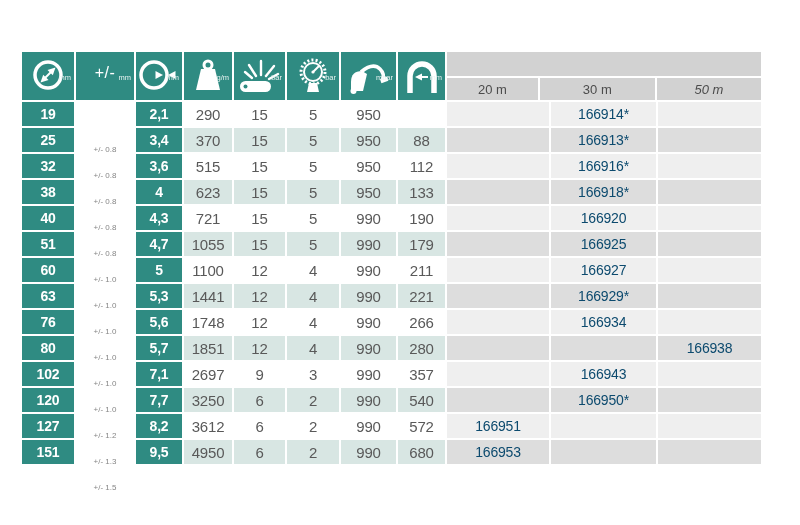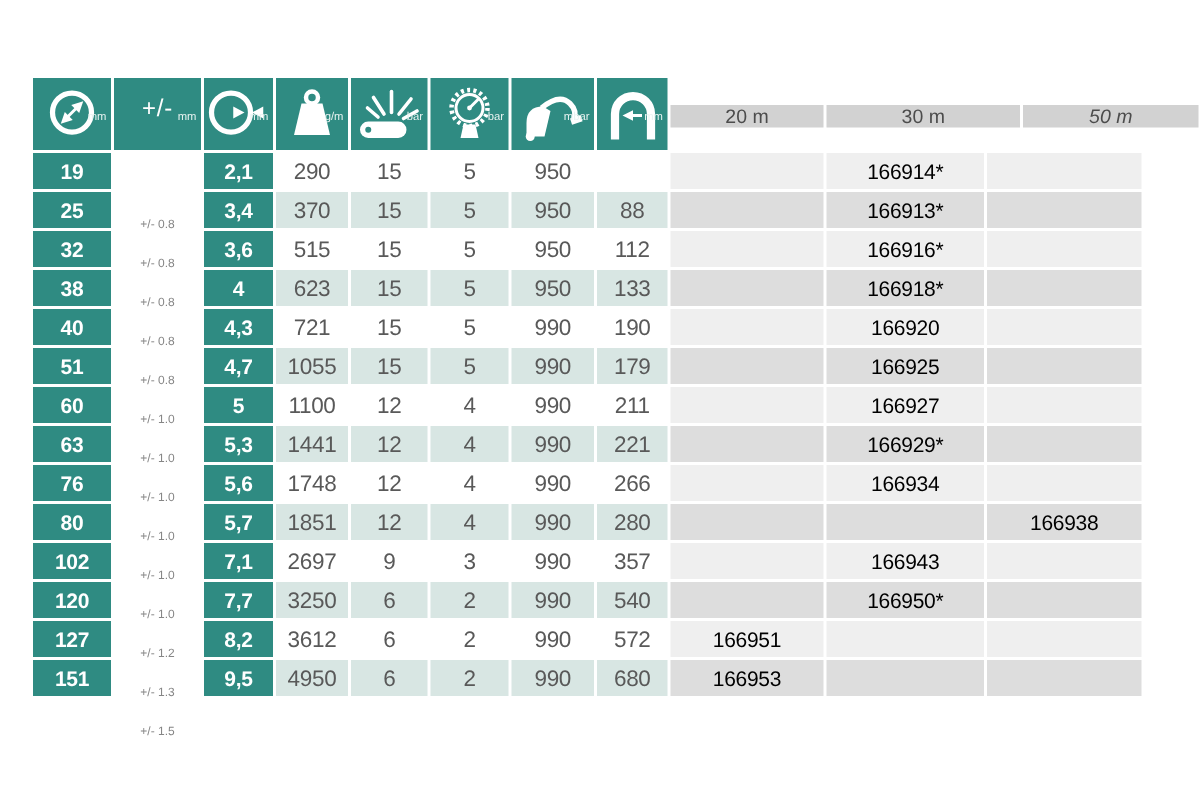--- a/index.html
+++ b/index.html
@@ -19,41 +19,41 @@
   .hcell{
     position:relative;background:#2f8b82;color:#fff;
     display:flex;align-items:center;justify-content:center;
   }
   .hcell .unit{
     position:absolute;right:3px;bottom:18px;
     font-size:7.5px;color:#e8f3f1;letter-spacing:0;
   }
   .hcell .plusminus{font-size:16px;color:#fff;letter-spacing:0.5px;margin-bottom:6px;}
   .hcell svg{display:block;}
-  .rheader{grid-column:9 / span 3;display:flex;flex-direction:row;align-items:center;}
+  .rheader{grid-column:9 / span 3;display:flex;flex-direction:column;}
   .rheader .spacer{height:24px;background:#d2d2d2;}
   .rheader .labels{margin-top:2px;flex:1;display:flex;gap:2px;}
   .rheader .labels div{
     background:#d2d2d2;color:#4c4c4c;font-size:13px;
     display:flex;align-items:center;justify-content:center;
   }
   .rheader .labels div:nth-child(1){width:102px;}
   .rheader .labels div:nth-child(2){width:129px;}
   .rheader .labels div:nth-child(3){width:117px;font-style:italic;}
   .cell{
     display:flex;align-items:center;justify-content:center;
     font-size:15px;color:#595959;letter-spacing:-0.2px;
   }
   .c-teal{background:#2f8b82;color:#fff;font-weight:bold;font-size:14px;}
   .c-white{background:#ffffff;}
   .c-tint{background:#d8e6e3;}
   .c-glight{background:#efefef;}
   .c-gdark{background:#dddddd;}
   .tol{font-size:8px;color:#868686;letter-spacing:0;margin-top:47px;}
-  .art{font-size:14px;color:#000000;text-align:right;}
+  .art{font-size:14px;color:#0c4a6e;text-align:right;}
 </style>
 </head>
 <body>
 
 <div class="page">
   <div class="grid" id="grid">
 
     <div class="hcell">
       <span>
         <svg width="40" height="40" viewBox="0 0 40 40">

